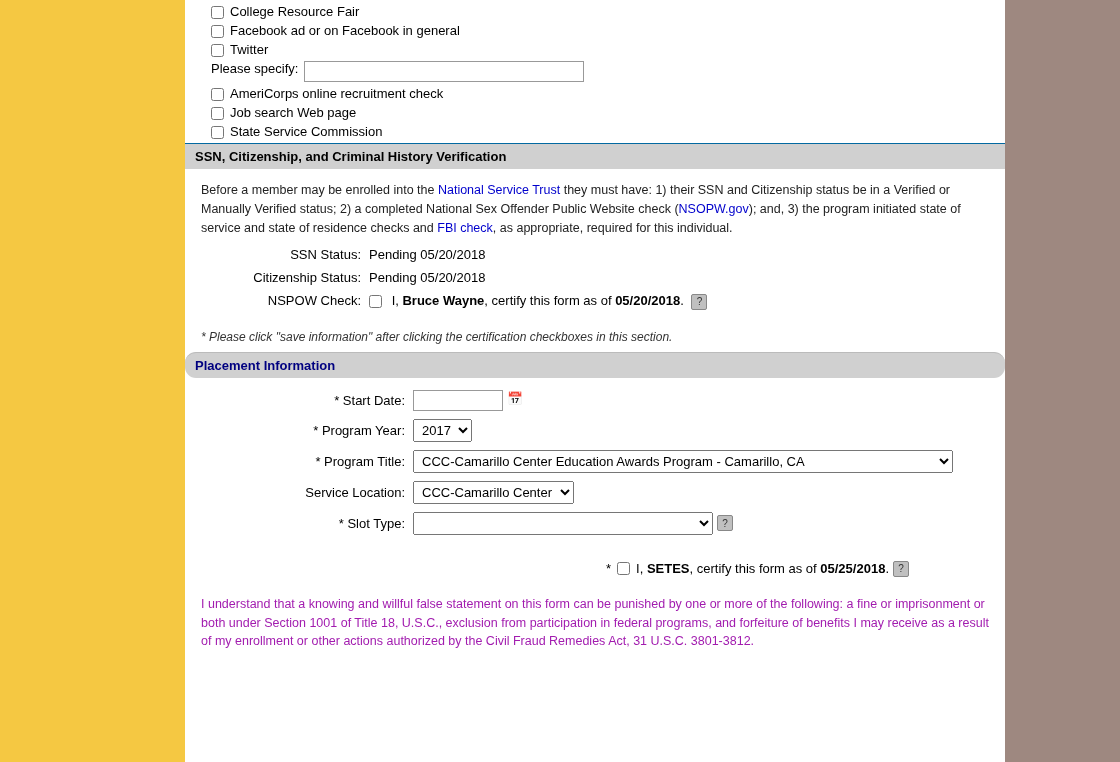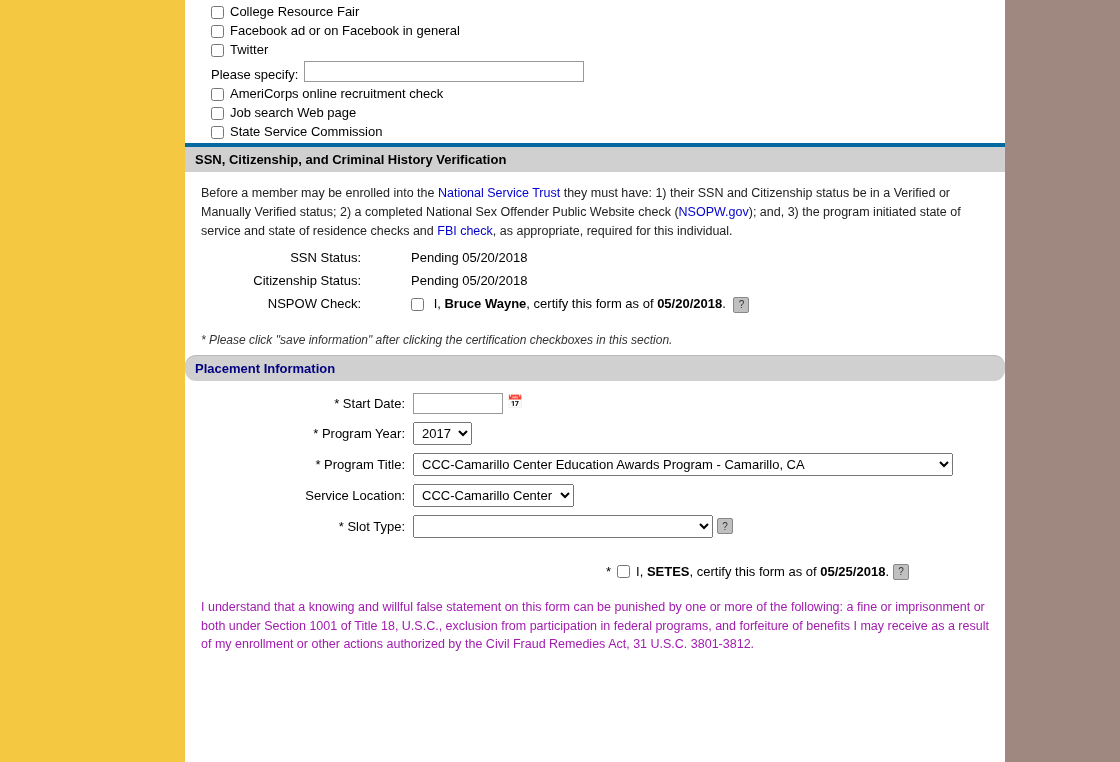--- a/index.html
+++ b/index.html
@@ -41,58 +41,57 @@
     .other-social-row {
       padding-left: 10px;
       margin-bottom: 4px;
     }
     .other-social-label {
       font-size: 13px;
       text-decoration: underline;
     }
     .please-specify-row {
       display: flex;
-      align-items: flex-end;
+      align-items: flex-start;
       padding-left: 10px;
       margin-bottom: 4px;
     }
     .please-specify-row label {
       margin-right: 6px;
     }
     .please-specify-row input[type="text"] {
       width: 280px;
       border: 1px solid #999;
       padding: 2px 4px;
     }
 
     .section-header {
       background: #d0d0d0;
       padding: 5px 10px;
       font-weight: bold;
       font-size: 13px;
       margin-bottom: 8px;
-      border-top: 4px solid #0369a1;
+      border-top: 1px solid #0369a1;
     }
 
     .section-body {
       padding: 4px 10px 8px 16px;
     }
 
     .info-text {
       font-size: 12.5px;
       line-height: 1.5;
       color: #222;
       margin-bottom: 10px;
     }
 
     .field-row {
       display: flex;
       align-items: baseline;
       margin-bottom: 8px;
-      gap: 42px;
     }
     .field-label {
       text-align: right;
       min-width: 160px;
       margin-right: 8px;
       font-size: 13px;
       flex-shrink: 0;
     }
     .field-value {
       font-size: 13px;

